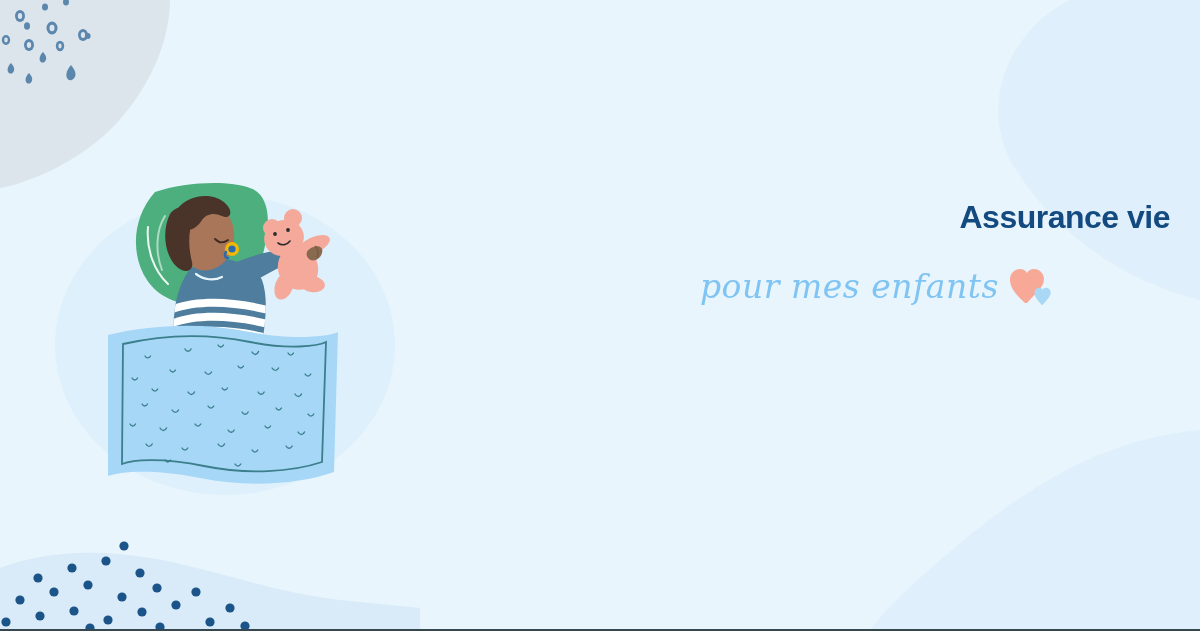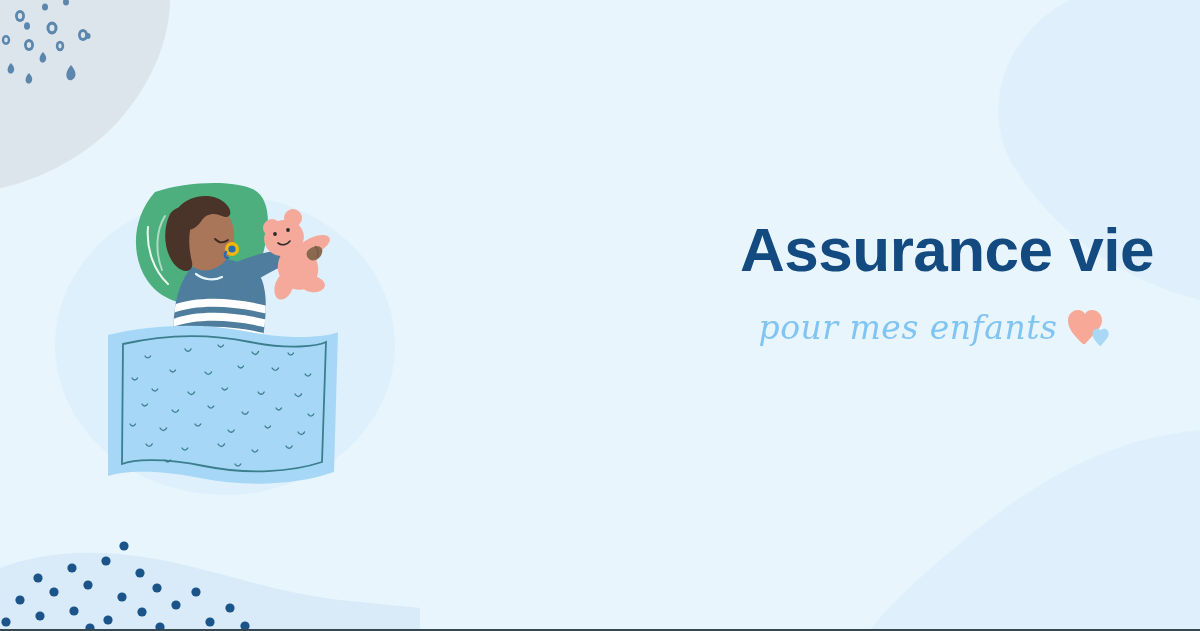--- a/index.html
+++ b/index.html
@@ -29,34 +29,34 @@
   .text-block {
     position: absolute;
     left: 700px;
     top: 200px;
     width: 470px;
     text-align: right;
     z-index: 5;
   }
   .headline {
     font-family: "Liberation Sans", sans-serif;
-    font-size: 62px;
+    font-size: 32px;
     font-weight: bold;
     color: #134A80;
     letter-spacing: -0.5px;
     line-height: 1.1;
-    margin: 16px;
+    margin: 0;
     white-space: nowrap;
   }
   .sub-row {
     display: flex;
     align-items: center;
-    justify-content: center;
+    justify-content: flex-start;
     gap: 10px;
-    margin-top: 22px;
+    margin-top: 30px;
   }
   .subline {
     font-family: "DejaVu Serif", serif;
     font-style: italic;
     font-size: 33px;
     font-weight: normal;
     color: #7FC4F2;
     letter-spacing: 0.5px;
     white-space: nowrap;
   }

